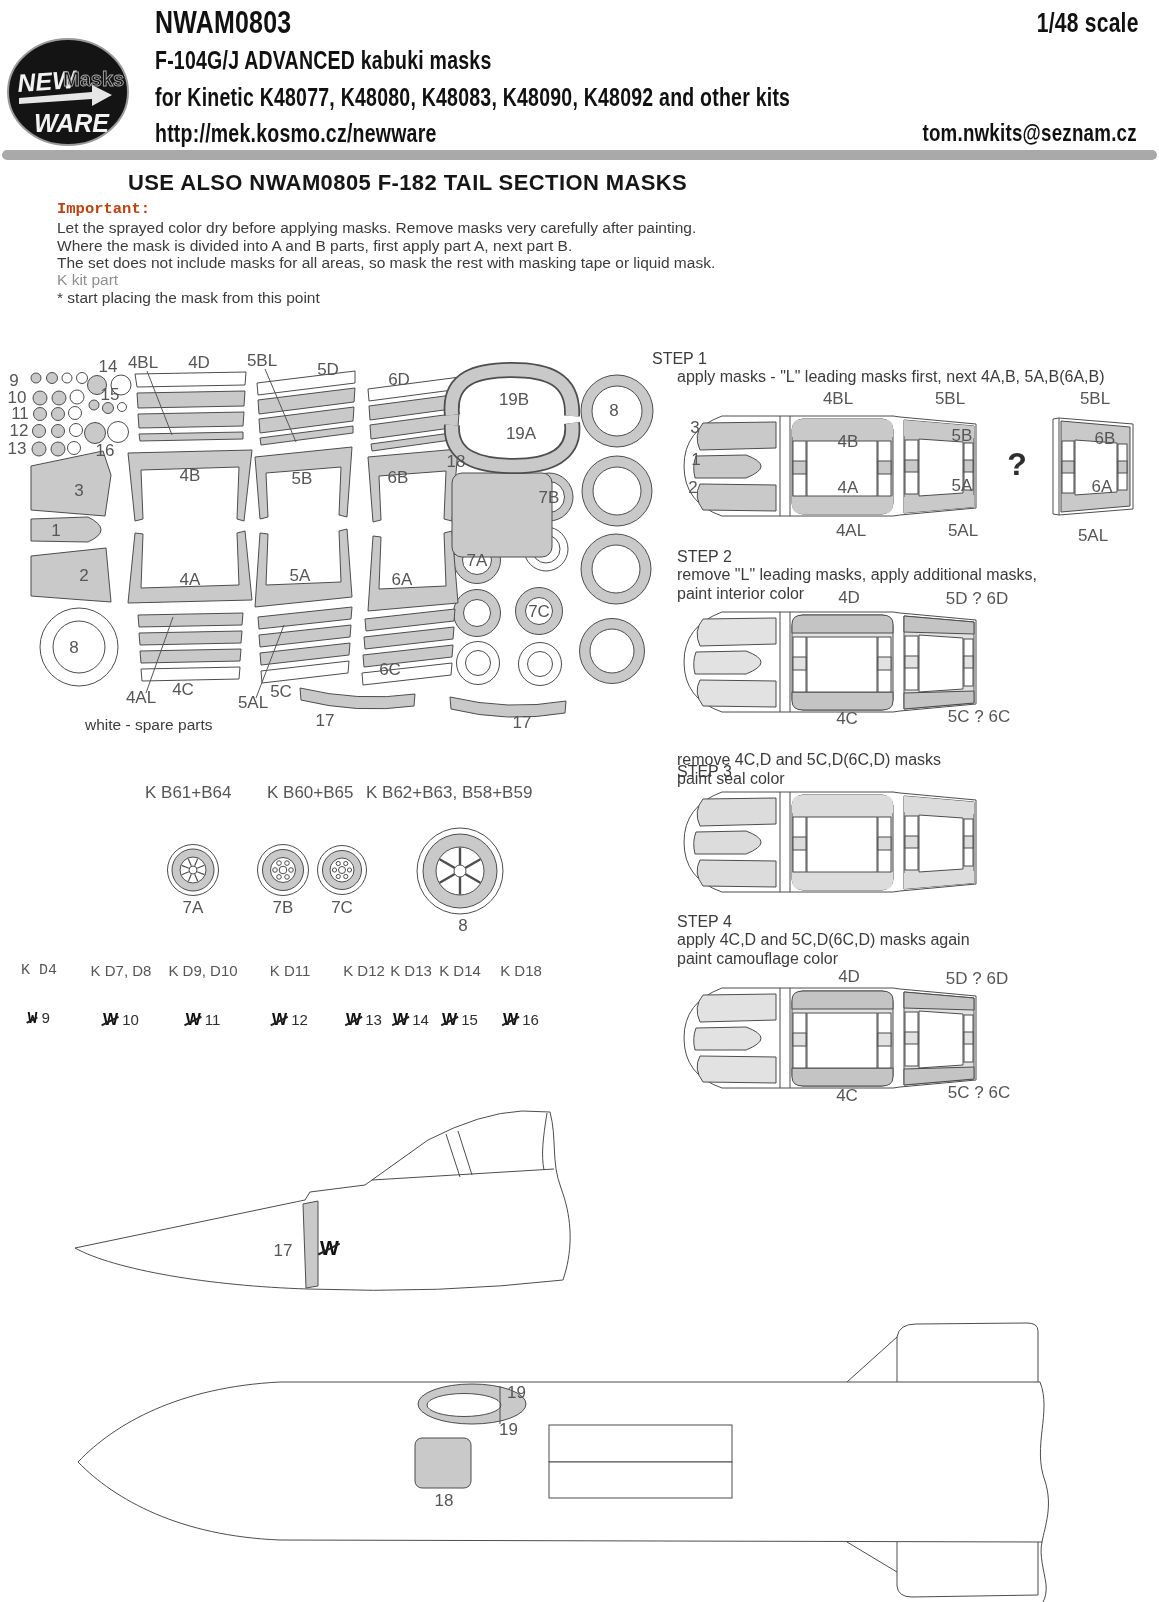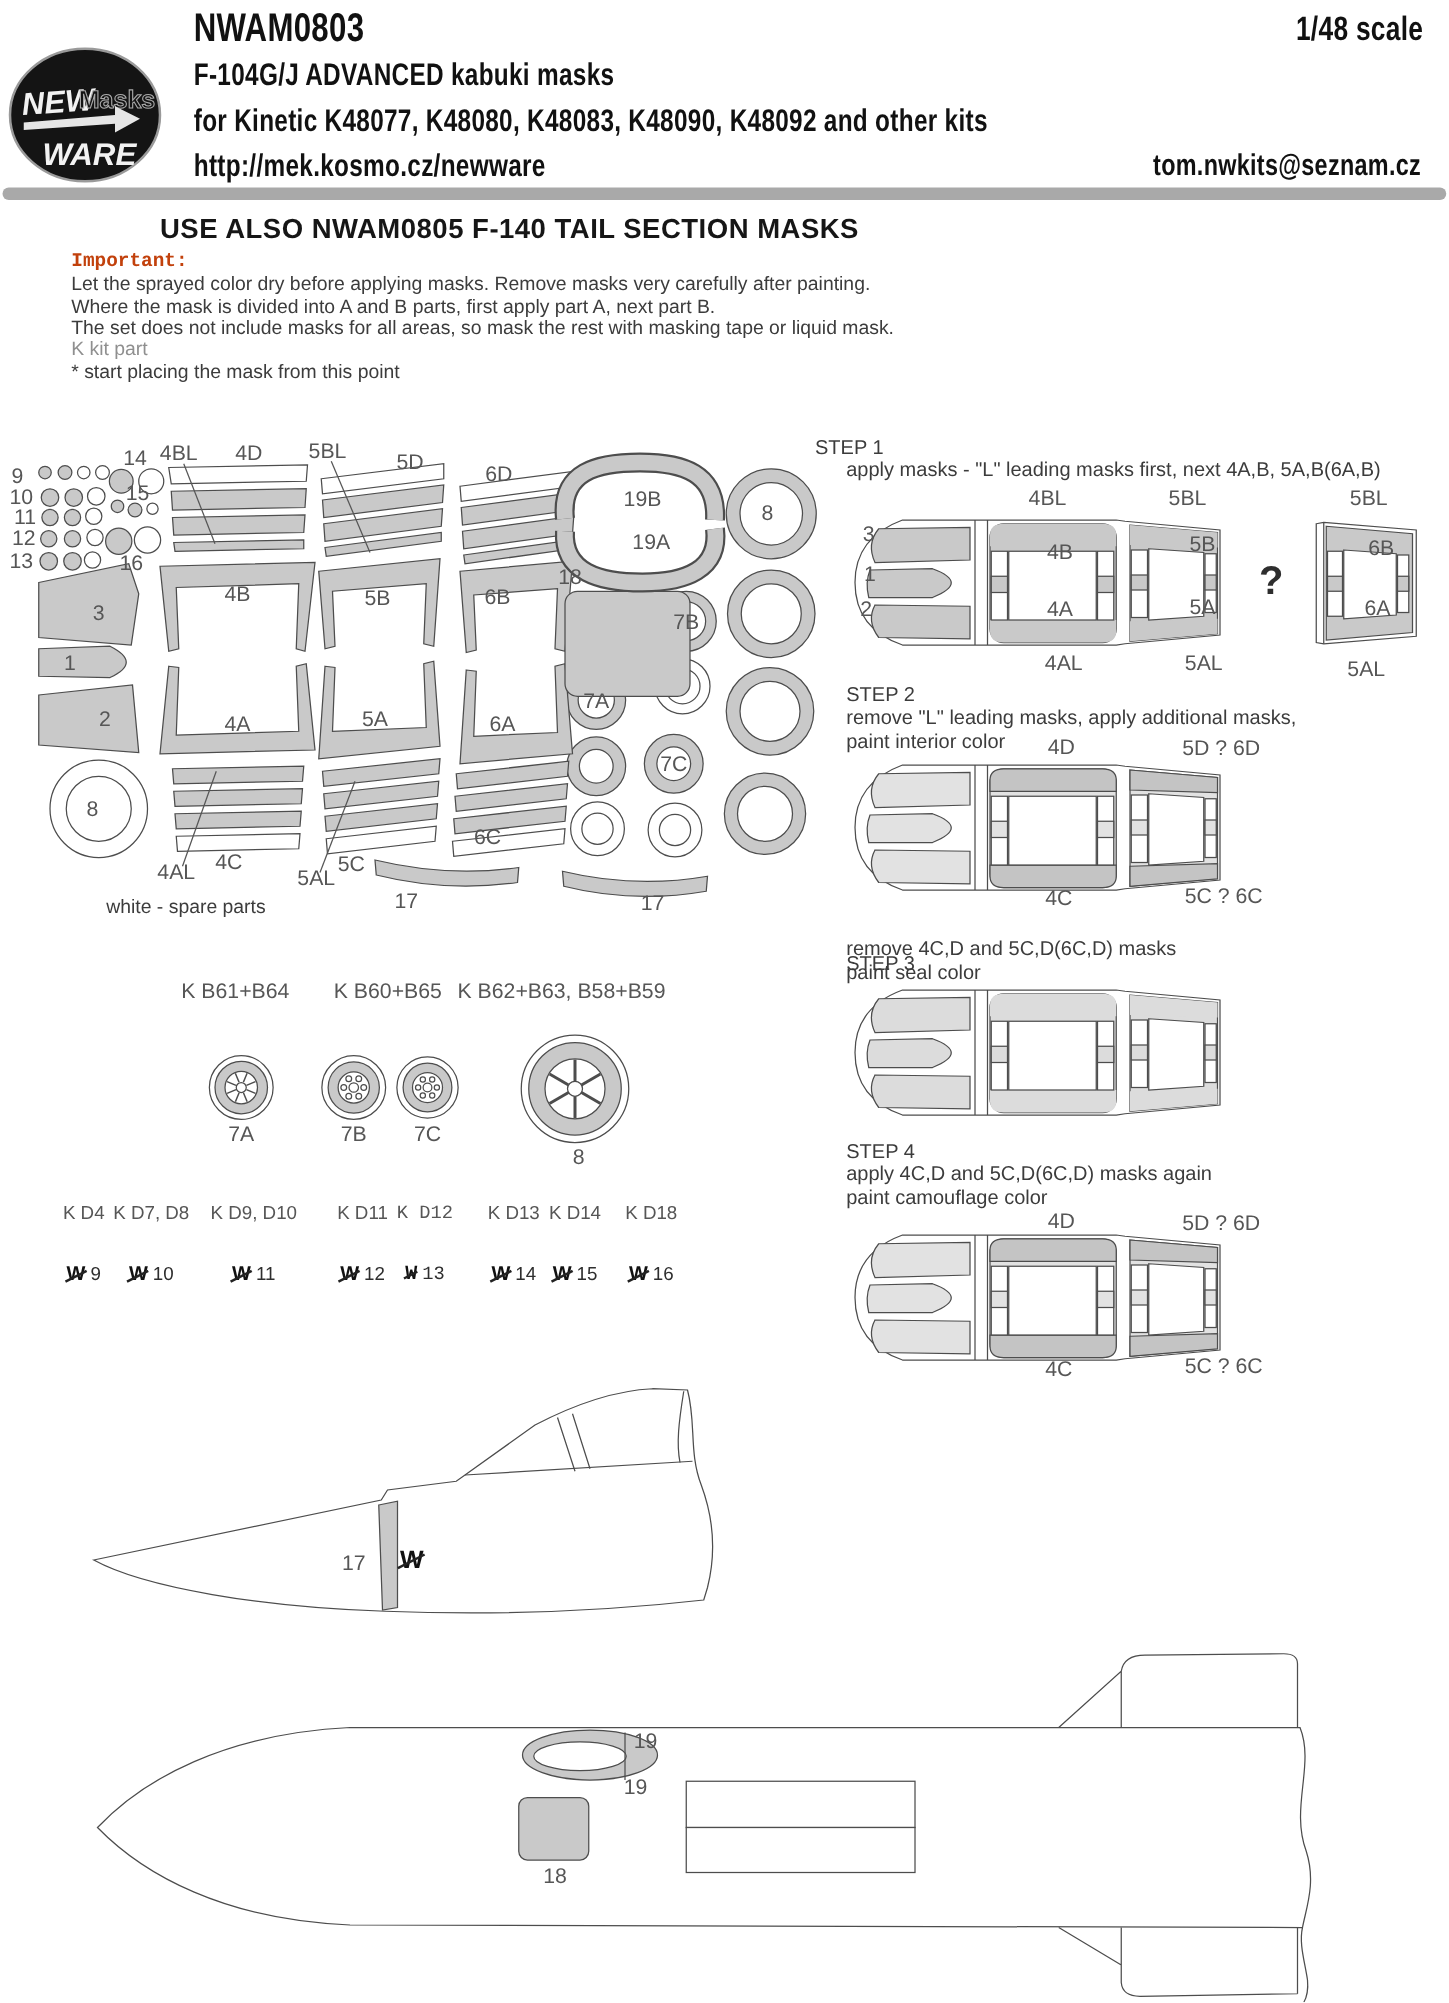--- a/index.html
+++ b/index.html
@@ -42,21 +42,21 @@
 
   <div class="hdr" style="left:155px;top:4px;font-size:32px">NWAM0803</div>
   <div class="hdr hdr-r" style="right:20px;top:8px;font-size:27px">1/48 scale</div>
   <div class="hdr" style="left:155px;top:46px;font-size:25px">F-104G/J ADVANCED kabuki masks</div>
   <div class="hdr" style="left:155px;top:83px;font-size:25px">for Kinetic K48077, K48080, K48083, K48090, K48092 and other kits</div>
   <div class="hdr" style="left:155px;top:119px;font-size:25px">http://mek.kosmo.cz/newware</div>
   <div class="hdr hdr-r" style="right:22px;top:119px;font-size:24px">tom.nwkits@seznam.cz</div>
   <div class="divider"></div>
 
   
-  <div class="notice-head" style="left:128px;top:170px">USE ALSO NWAM0805 F-140 TAIL SECTION MASKS</div>
+  <div class="notice-head" style="left:128px;top:170px">USE ALSO NWAM0805 F-182 TAIL SECTION MASKS</div>
   <div class="nline bold" style="left:57px;top:200px">Important:</div>
   <div class="nline" style="left:57px;top:219px">Let the sprayed color dry before applying masks. Remove masks very carefully after painting.</div>
   <div class="nline" style="left:57px;top:254px">The set does not include masks for all areas, so mask the rest with masking tape or liquid mask.</div>
   <div class="nline" style="left:57px;top:237px">Where the mask is divided into A and B parts, first apply part A, next part B.</div>
   <div class="nline gray" style="left:57px;top:271px">K kit part</div>
   <div class="nline" style="left:57px;top:289px">*  start placing the mask from this point</div>
 
   
   <svg id="sheet" class="abs" style="left:0;top:345px" width="670" height="400" viewBox="0 0 670 400">
       <circle cx="36" cy="33" r="5" fill="#c9c9c9" stroke="#4d4d4d"></circle>
@@ -363,21 +363,21 @@
       <text x="147" y="16" text-anchor="start" class="slabel">K B60+B65</text>
       <text x="246" y="16" text-anchor="start" class="slabel">K B62+B63, B58+B59</text>
       <text x="73" y="131" text-anchor="middle" class="slabel">7A</text>
       <text x="163" y="131" text-anchor="middle" class="slabel">7B</text>
       <text x="222" y="131" text-anchor="middle" class="slabel">7C</text>
       <text x="343" y="149" text-anchor="middle" class="slabel">8</text>
     </svg>
 
   
   <div id="dots" class="abs" style="left:0;top:962px;width:660px;height:66px">
-      <div class="dot-item" style="left: 67px;">
+      <div class="dot-item" style="left: 39px; font-family: Liberation Mono, monospace;">
         <div class="dot-lab">K D4</div>
         <div class="dot-hold">
           <div class="dotc" style="width: 9px; height: 9px;"></div>
         </div>
         <div class="dot-w"><span class="wm">W</span><span>9</span></div>
       </div>
       <div class="dot-item" style="left: 121px;">
         <div class="dot-lab">K D7, D8</div>
         <div class="dot-hold">
           <div class="dotc" style="width: 11px; height: 11px;"></div>
@@ -391,21 +391,21 @@
         </div>
         <div class="dot-w"><span class="wm">W</span><span>11</span></div>
       </div>
       <div class="dot-item" style="left: 290px;">
         <div class="dot-lab">K D11</div>
         <div class="dot-hold">
           <div class="dotc" style="width: 11px; height: 11px;"></div>
         </div>
         <div class="dot-w"><span class="wm">W</span><span>12</span></div>
       </div>
-      <div class="dot-item" style="left: 340px; font-family: Liberation Mono, monospace;">
+      <div class="dot-item" style="left: 364px;">
         <div class="dot-lab">K D12</div>
         <div class="dot-hold">
           <div class="dotc" style="width: 12px; height: 12px;"></div>
         </div>
         <div class="dot-w"><span class="wm">W</span><span>13</span></div>
       </div>
       <div class="dot-item" style="left: 411px;">
         <div class="dot-lab">K D13</div>
         <div class="dot-hold">
           <div class="dot-ring" style="width: 19px; height: 19px;">

